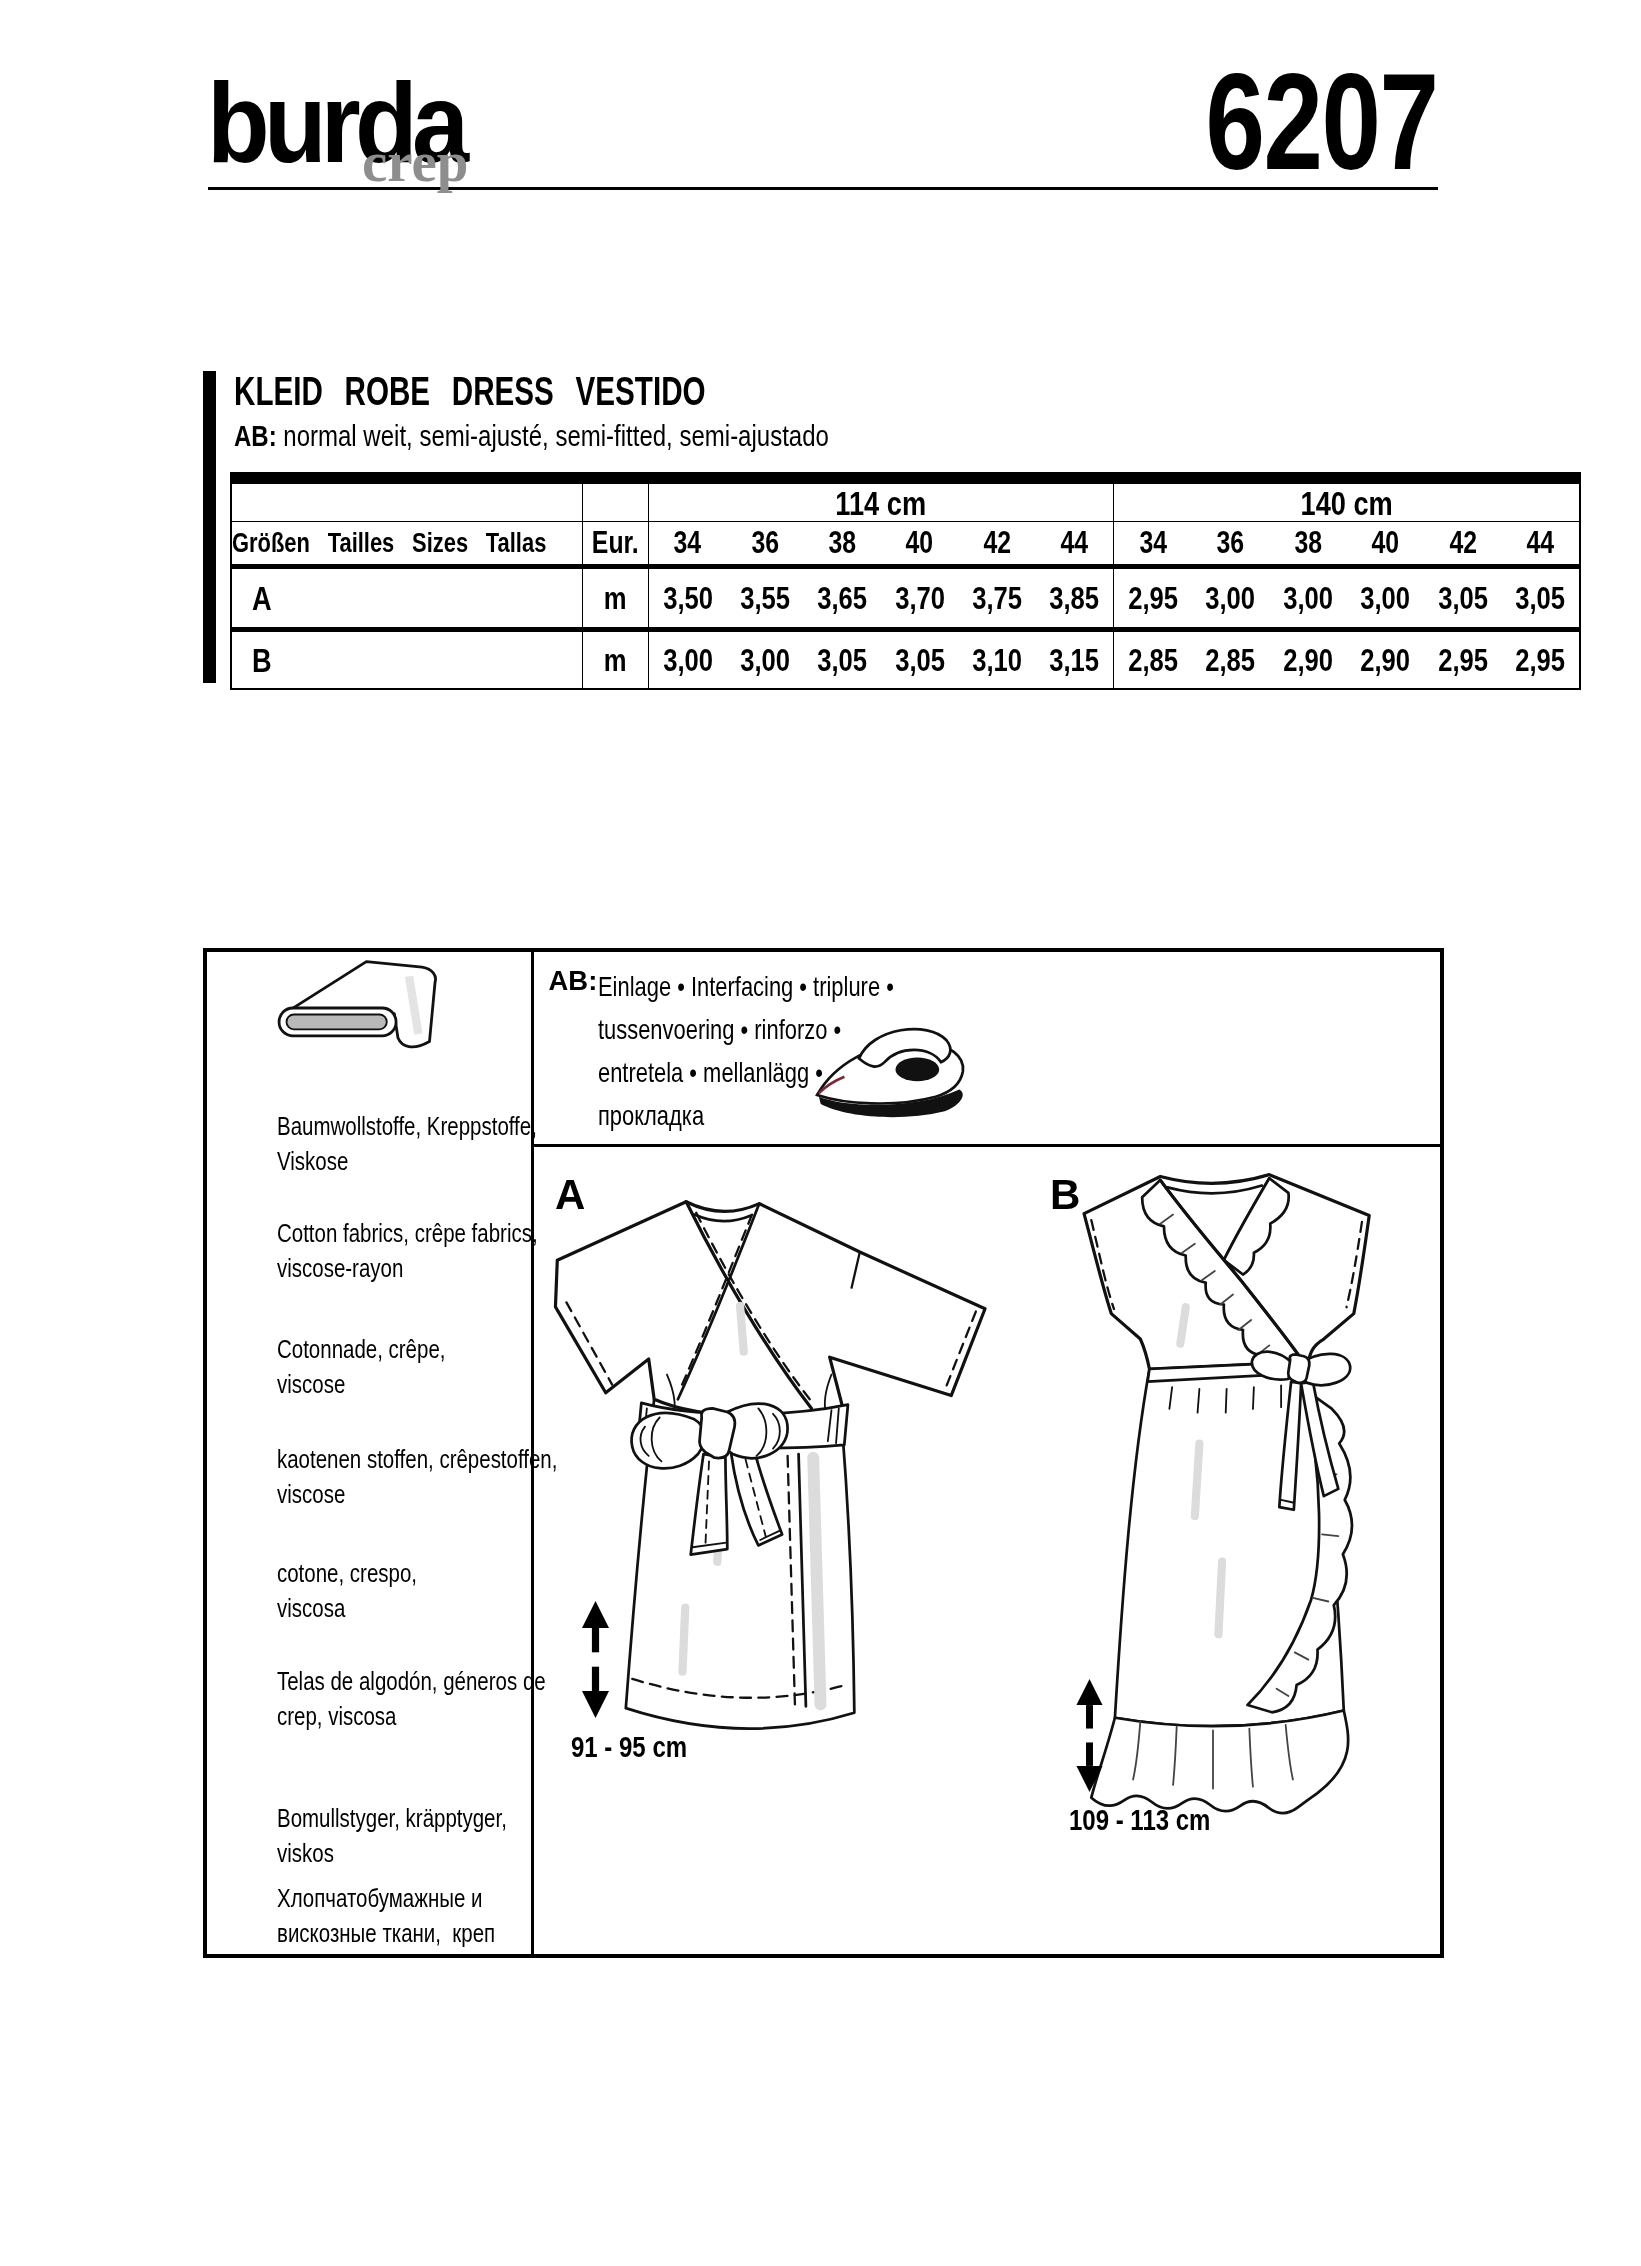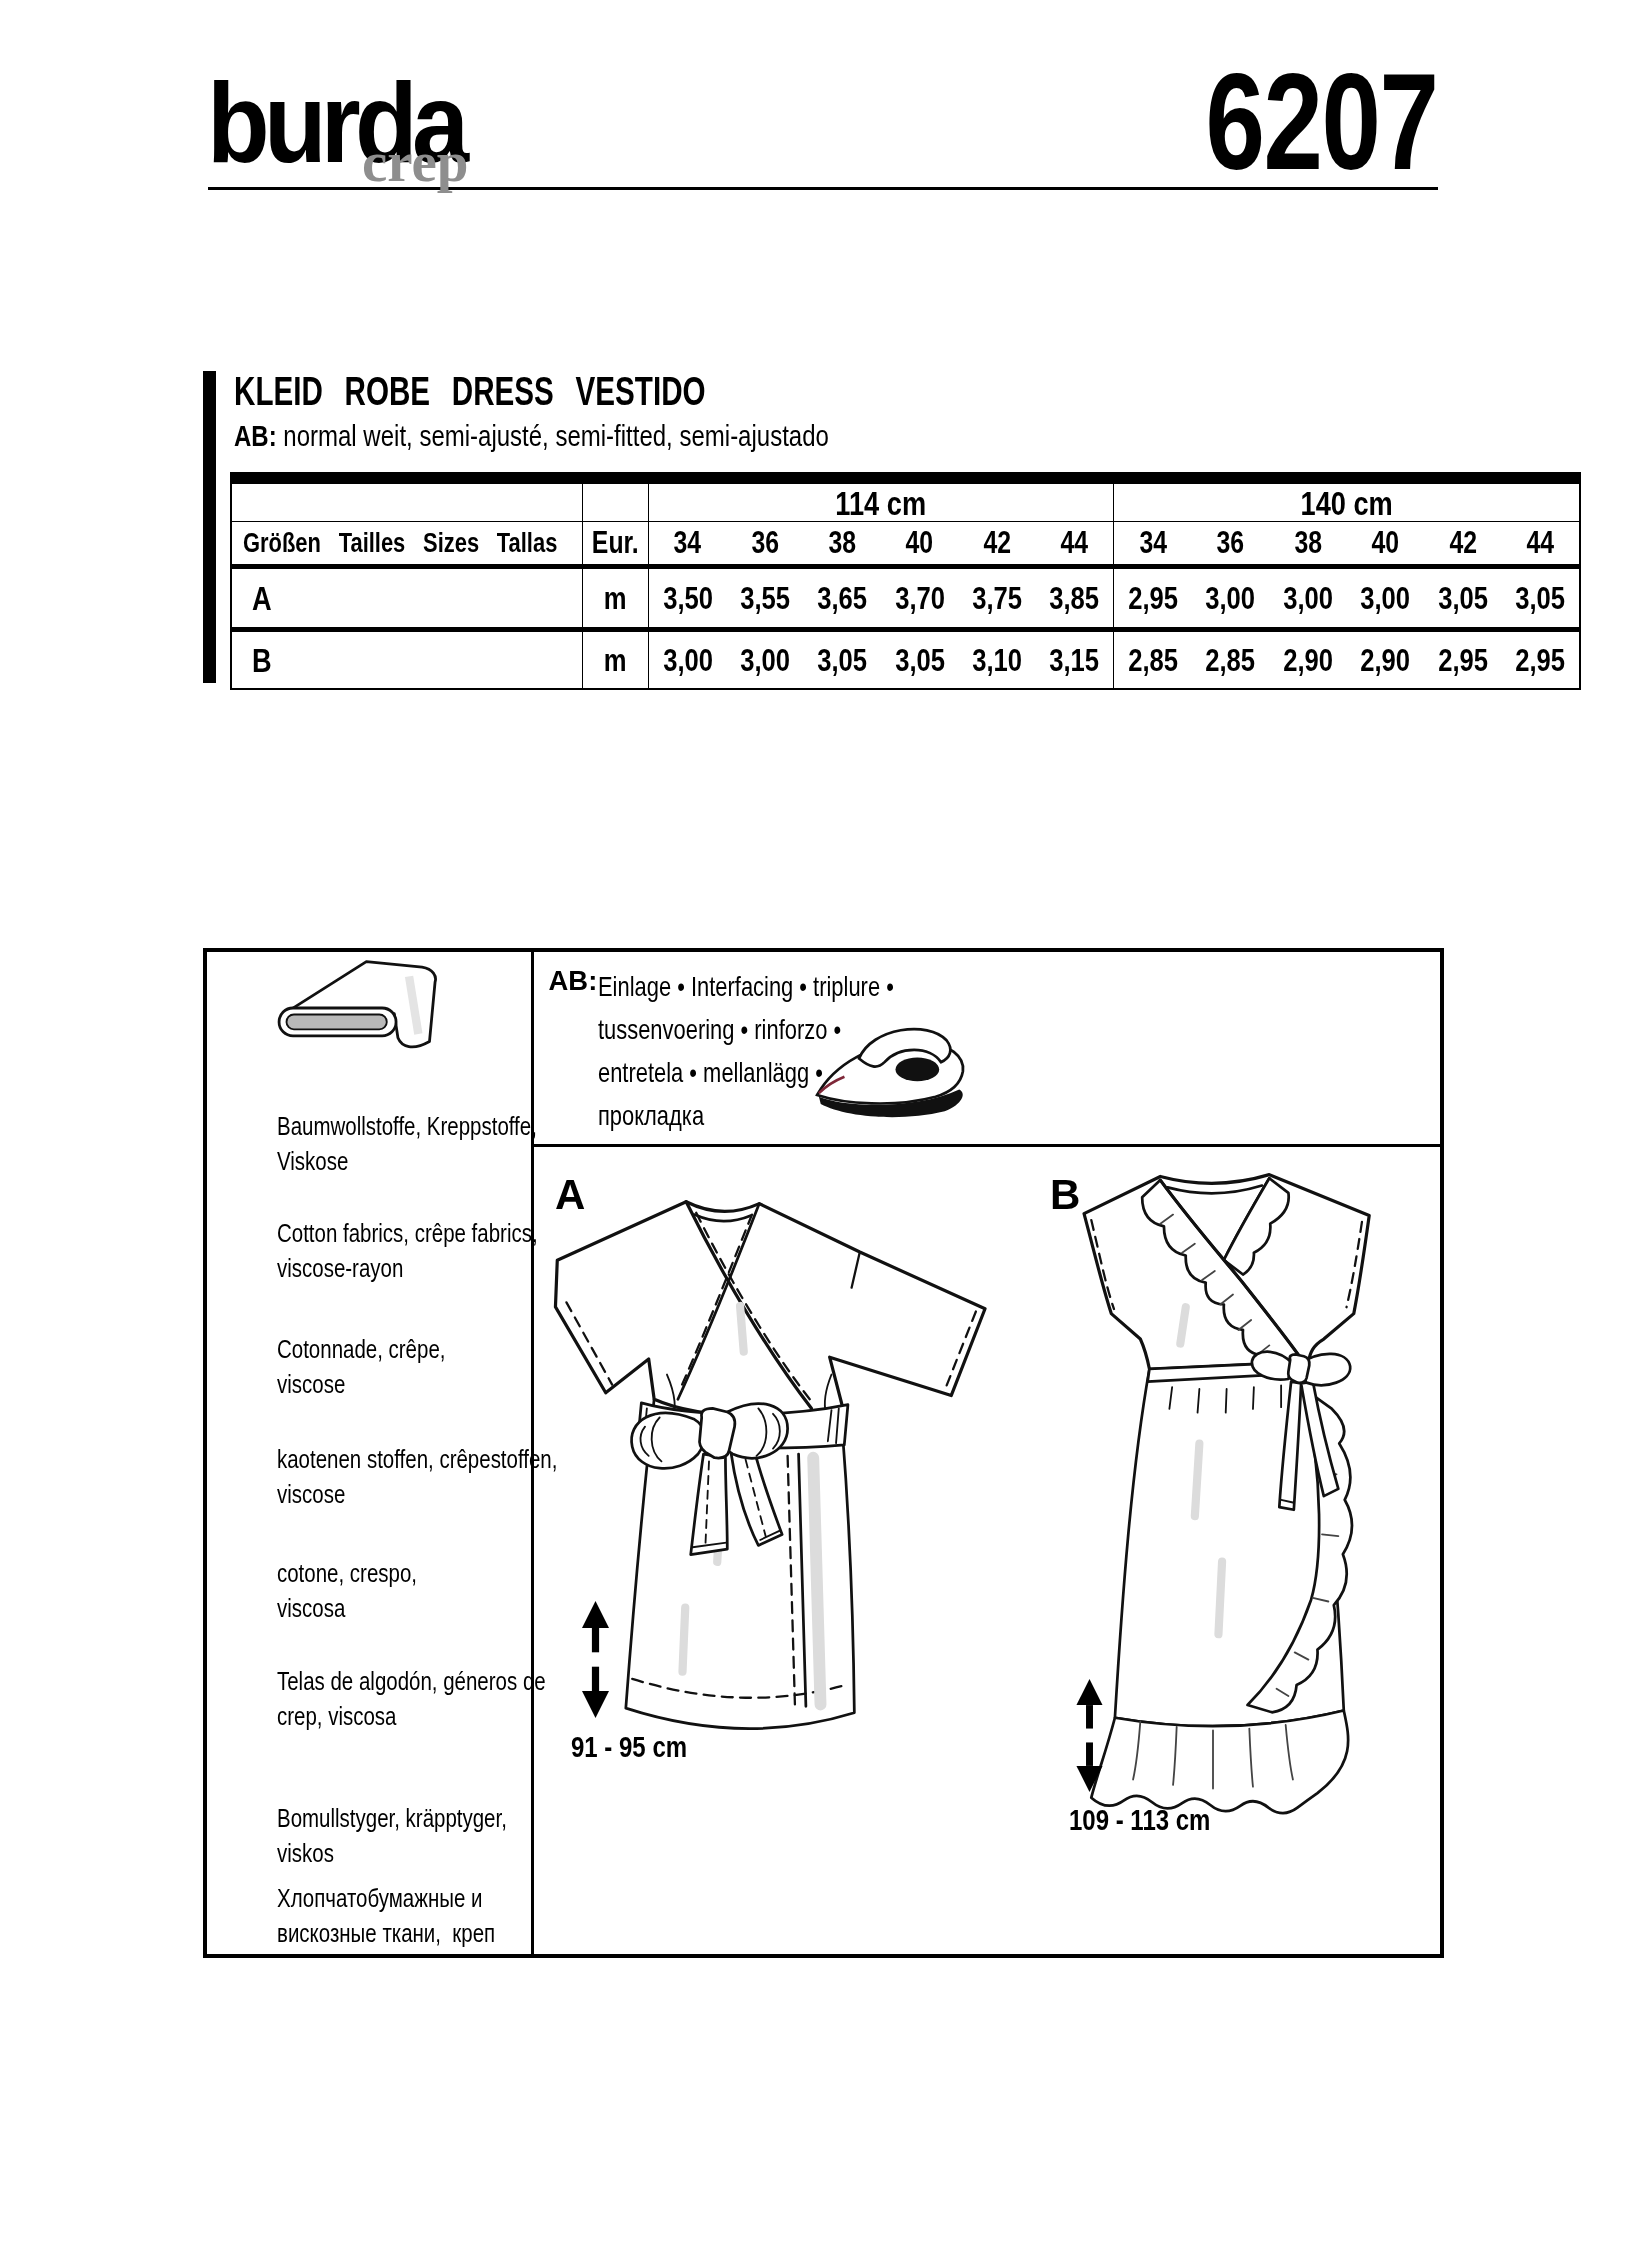--- a/index.html
+++ b/index.html
@@ -27,21 +27,21 @@
 
   
   .ftable{position:absolute;left:230px;top:472px;width:1351px;box-sizing:border-box;
           border:2.7px solid #000;border-top-width:12px;font-weight:bold;}
   .trow{display:grid;grid-template-columns:351px 66px 1fr 1fr;}
   .r1{height:37px;border-bottom:1.8px solid #000;font-size:34px;}
   .r2{height:42px;border-bottom:5.5px solid #000;font-size:31px;}
   .ra{height:58px;border-bottom:5.5px solid #000;font-size:32px;}
   .rb{height:56px;font-size:32px;}
   .cell{display:flex;align-items:center;justify-content:center;}
-  .c-label{justify-content:flex-start;border-right:1.8px solid #000;padding-left:11px;box-sizing:border-box;}
+  .c-label{justify-content:flex-start;border-right:1.8px solid #000;box-sizing:border-box;}
   .c-eur{border-right:1.8px solid #000;}
   .c-group{display:grid;grid-template-columns:repeat(6,1fr);align-items:center;}
   .g1{border-right:1.8px solid #000;}
   .c-group span{text-align:center;justify-self:center;}
   .sizes-label{font-size:27.4px;word-spacing:14.6px;}
   .rowletter{font-size:34px;padding-left:20px;}
 
   
   .lower-box{position:absolute;left:203px;top:948px;width:1241px;height:1010px;
              box-sizing:border-box;border:4.6px solid #000;display:flex;}

